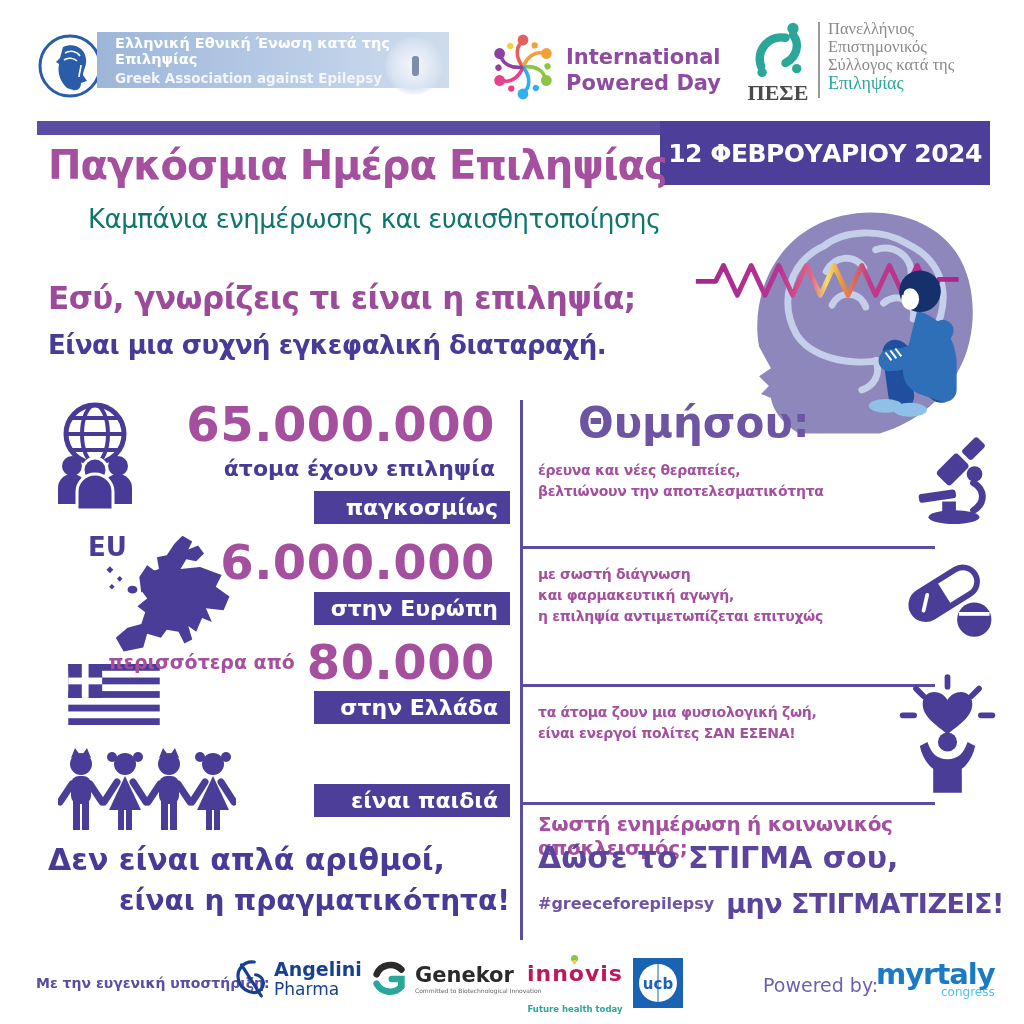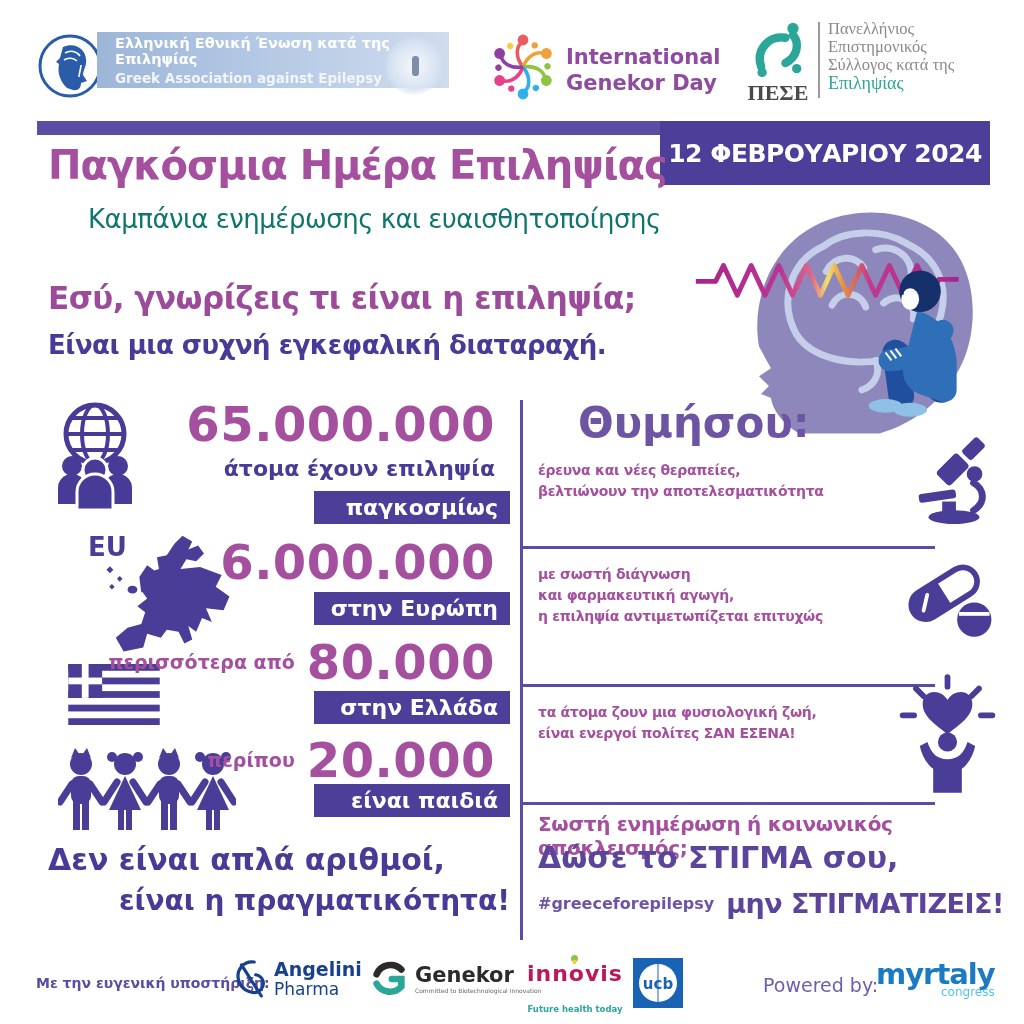--- a/index.html
+++ b/index.html
@@ -121,21 +121,21 @@
         </g>
       <g transform="rotate(300 40 40)">
           <circle cx="40" cy="10" r="6" fill="#9040a0"></circle>
           <circle cx="53" cy="16" r="3.5" fill="#f5d03c"></circle>
           <path d="M40,40 C31,29 32,16 40,12" stroke="#9040a0" stroke-width="4" fill="none"></path>
         </g>
     </g>
   </svg>
   <div class="abs ied-text">
     <div>International</div>
-    <div>Genekor Day</div>
+    <div>Powered Day</div>
   </div>
 
   <div class="abs pese">
     <div class="pese-left">
       <svg width="58" height="58" viewBox="0 0 60 62">
         <g stroke="#2aa799" stroke-width="9" stroke-linecap="round" fill="none">
           <path d="M12,50 C6,32 20,16 38,19"></path>
           <path d="M46,16 C54,26 50,40 38,46"></path>
         </g>
         <circle cx="46" cy="9" r="6" fill="#2aa799"></circle>
@@ -276,24 +276,20 @@
           <rect x="23" y="64" width="6" height="22" stroke="none"></rect>
         <line x1="14" y1="38" x2="1" y2="58" stroke-width="7" stroke-linecap="round"></line>
         <line x1="30" y1="38" x2="43" y2="58" stroke-width="7" stroke-linecap="round"></line>
       </g>
     </defs>
     <use href="#kid-boy" x="0"></use>
       <use href="#kid-girl" x="44"></use>
       <use href="#kid-boy" x="88"></use>
       <use href="#kid-girl" x="132"></use>
   </svg>
-  <div class="abs num-row" style="top:736px;">
-    <span class="stat-prefix">περίπου</span>
-    <span class="num-inline">20.000</span>
-  </div>
   <div class="abs stat-tag" style="top:784px;">είναι παιδιά</div>
 
   <div class="abs numbers-msg1">Δεν είναι απλά αριθμοί,</div>
   <div class="abs numbers-msg2">είναι η πραγματικότητα!</div>
 
   <div class="abs v-div"></div>
   <div class="abs remember-head">Θυμήσου:</div>
 
   <div class="abs r-sec" style="top:460px;">
     <div>έρευνα και νέες θεραπείες,</div>

